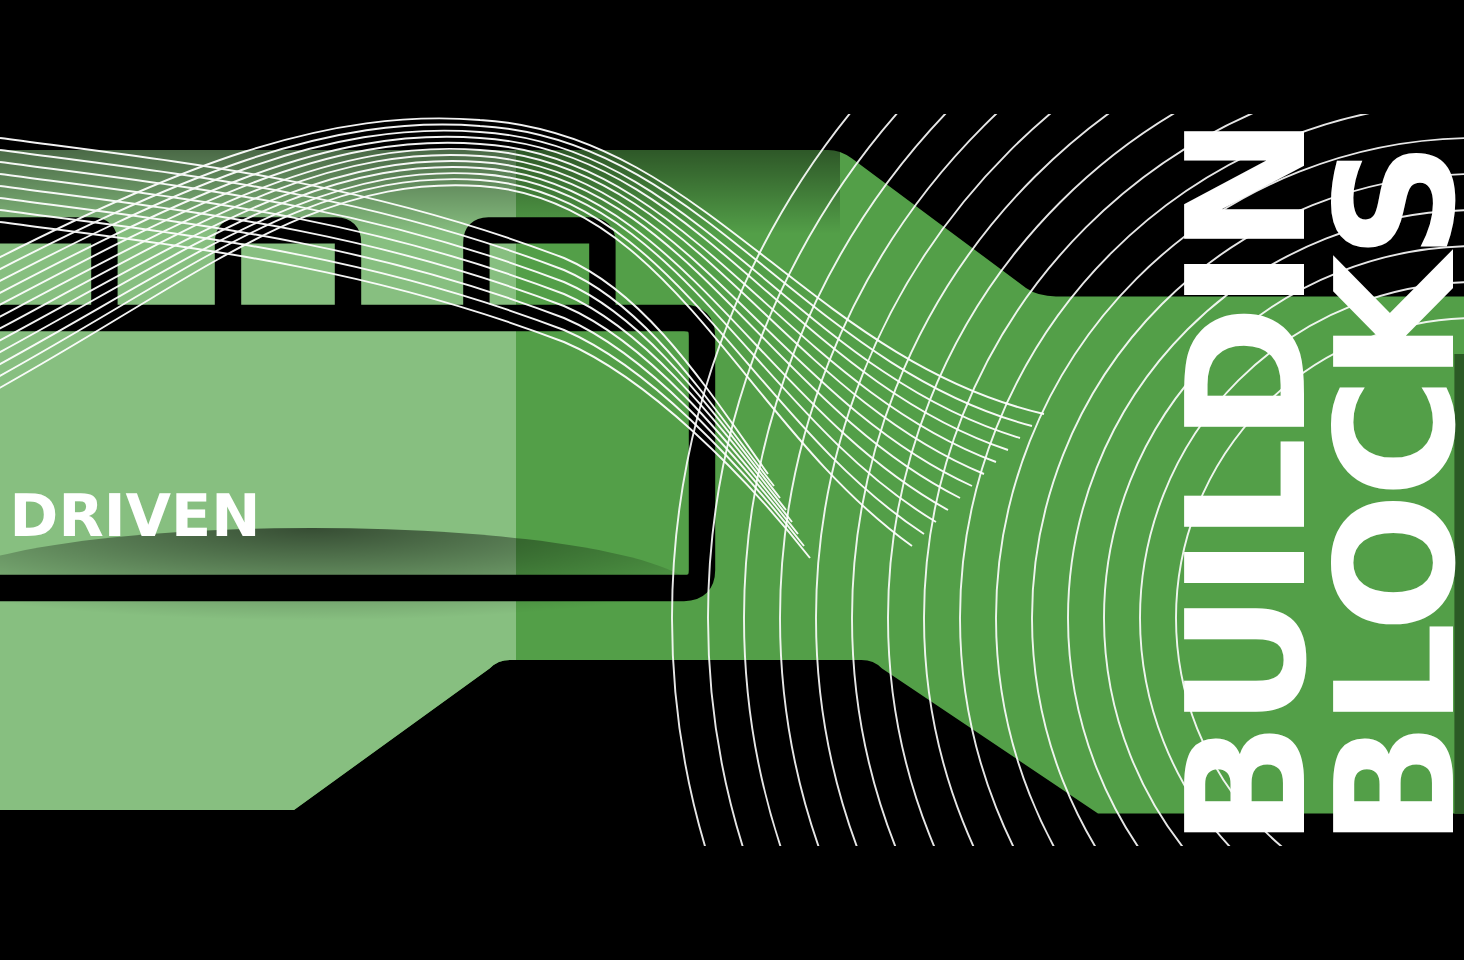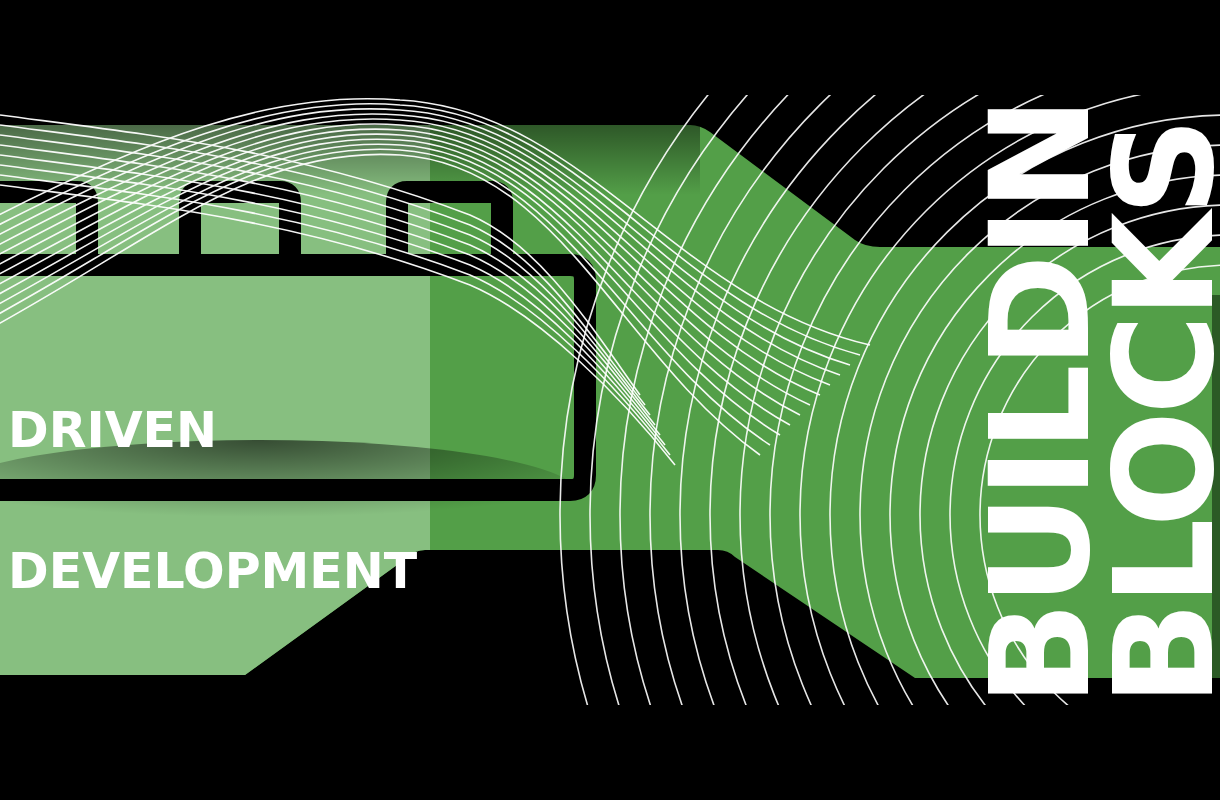--- a/index.html
+++ b/index.html
@@ -101,19 +101,18 @@
         <circle cx="1230" cy="420" r="550"></circle>
         <circle cx="1230" cy="420" r="580"></circle>
         <circle cx="1230" cy="420" r="610"></circle>
         <circle cx="1230" cy="420" r="640"></circle>
         <circle cx="1230" cy="420" r="670"></circle>
       </g>
     </svg>
 
     <div class="title-text">
       <span class="title-line">DRIVEN</span>
-      <span class="title-line">DEVELOPMENT</span>
     </div>
 
     <div class="vertical vert-1" style="top:611px;">BUILDING</div>
     <div class="vertical vert-2" style="top:611px;">BLOCKS</div>
   </div>
 </div>
 
 </body></html>

